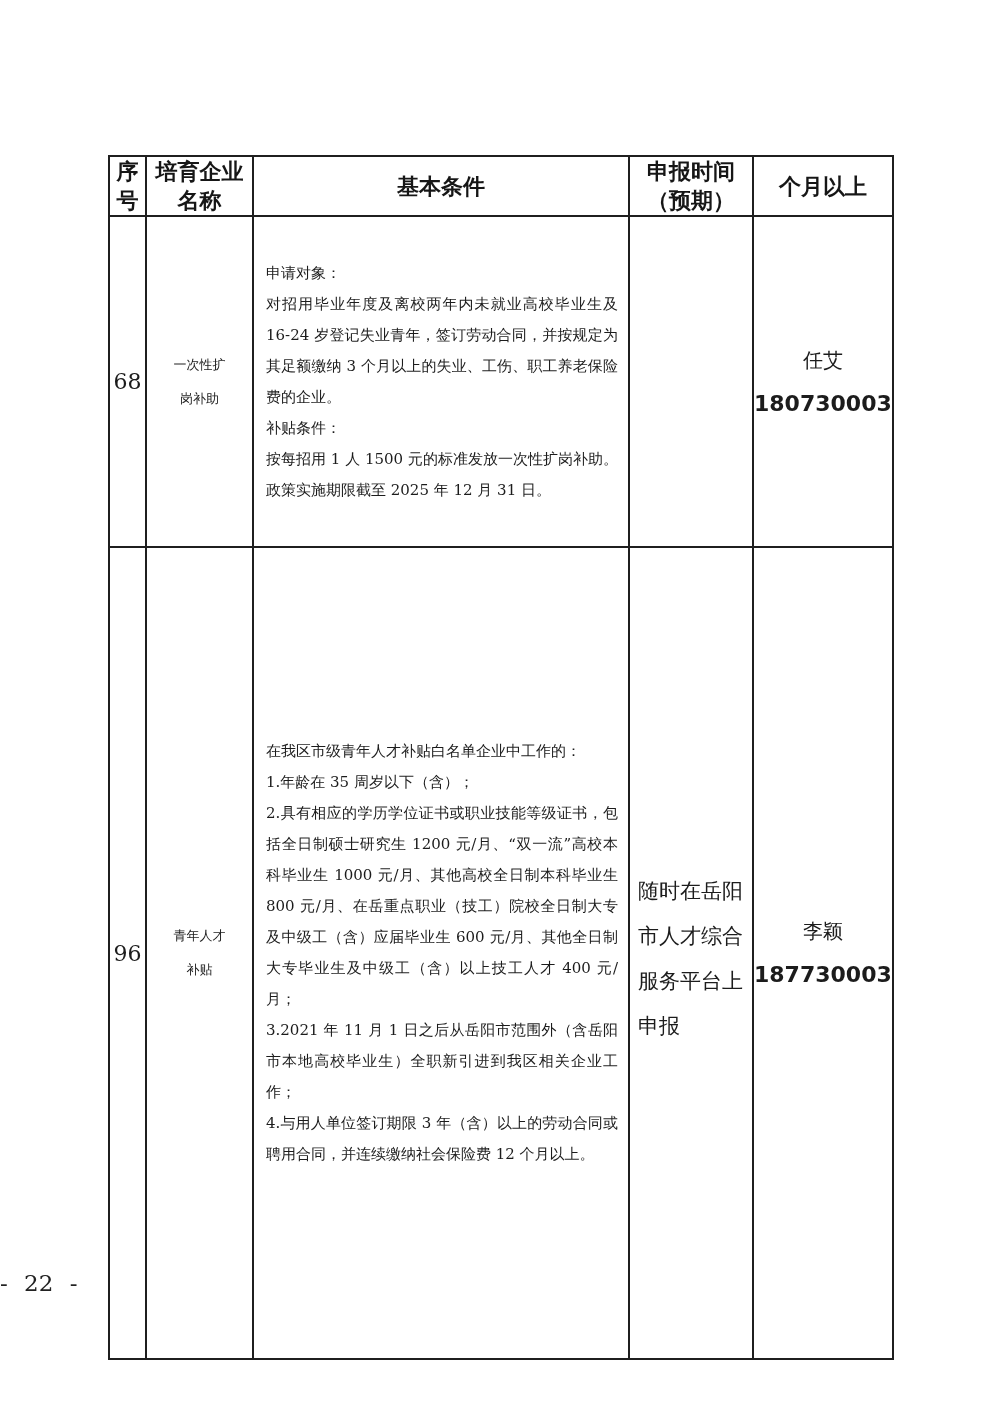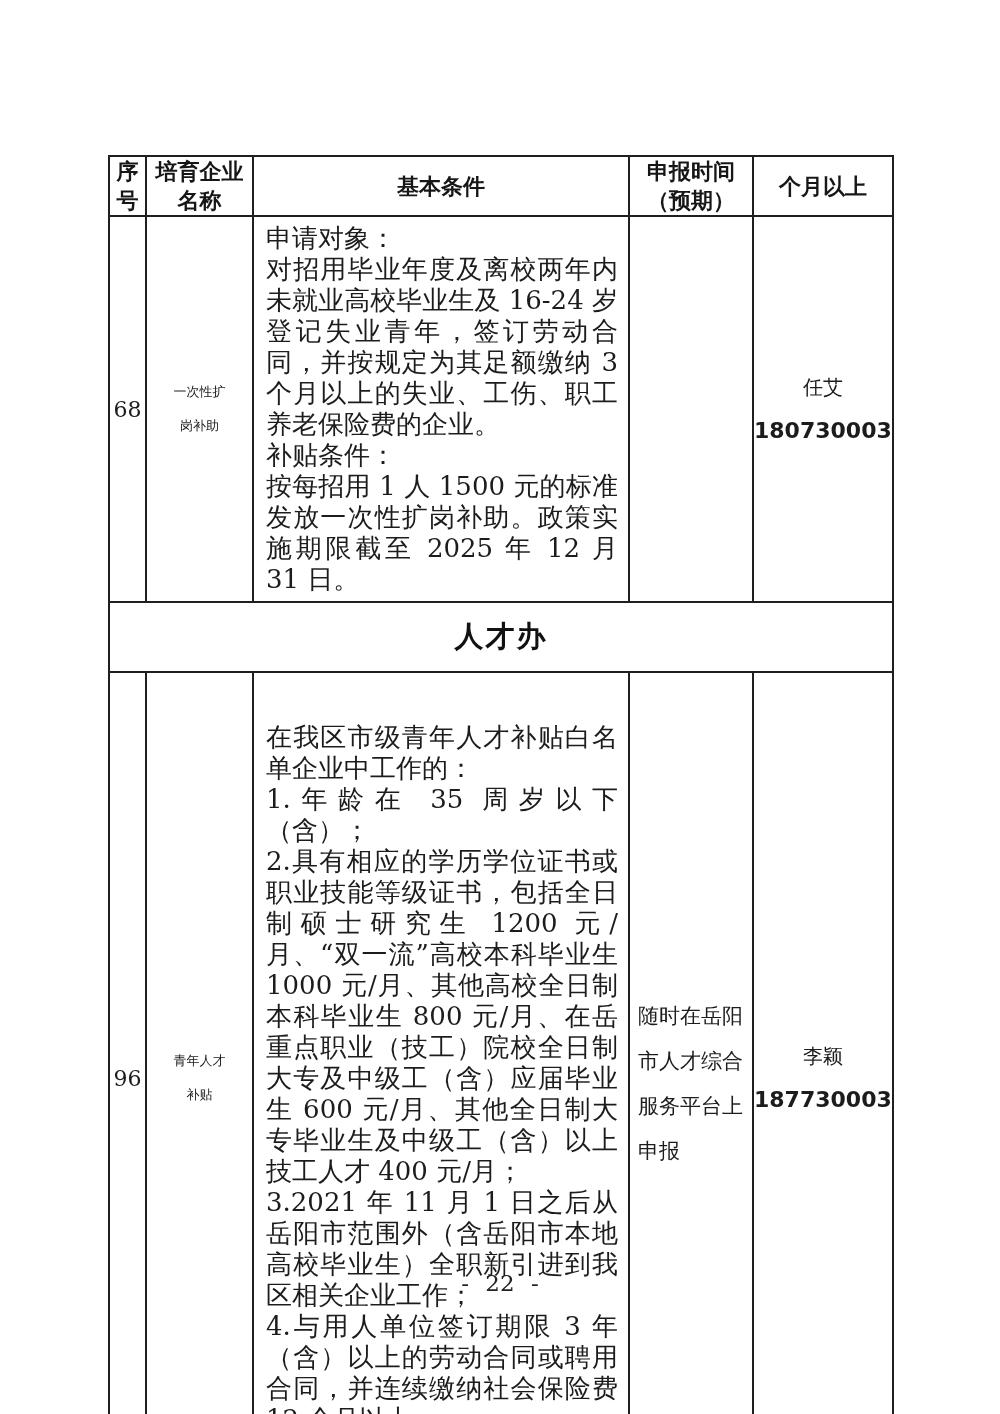--- a/index.html
+++ b/index.html
@@ -42,21 +42,21 @@
   .cell-seq {
     text-align: center;
     font-size: 22px;
   }
   .cell-name {
     text-align: center;
     font-size: 13px;
     line-height: 34px;
   }
   .cell-cond {
-    font-size: 26px;
+    font-size: 15px;
     line-height: 31px;
     text-align: justify;
     padding: 6px 10px 6px 12px;
   }
   .cell-time {
     font-size: 21px;
     line-height: 45px;
     text-align: left;
     padding: 12px 4px 0 8px;
   }
@@ -79,21 +79,20 @@
     font-family: "DejaVu Sans", "Liberation Sans", sans-serif;
     font-weight: bold;
     font-size: 29px;
     letter-spacing: 2px;
     color: #111111;
   }
   .page-number {
     position: absolute;
     left: 0; top: 1270px;
     width: 1000px;
-    text-align: center;
     font-size: 23px;
     word-spacing: 9px;
     color: #222222;
   }
 </style>
 </head>
 <body>
 
 <div class="page">
 
@@ -125,23 +124,20 @@
         <td class="cell-cond pre">申请对象：
 对招用毕业年度及离校两年内未就业高校毕业生及 16-24 岁登记失业青年，签订劳动合同，并按规定为其足额缴纳 3 个月以上的失业、工伤、职工养老保险费的企业。
 补贴条件：
 按每招用 1 人 1500 元的标准发放一次性扩岗补助。政策实施期限截至 2025 年 12 月 31 日。</td>
         <td class="cell-time pre"></td>
         <td class="cell-contact">
           <div class="contact-name">任艾</div>
           <div class="phone">18073000323</div>
         </td>
       </tr>
-      <tr class="section-row">
-        <td colspan="5">人才办</td>
-      </tr>
       <tr class="row-69">
         <td class="cell-seq">96</td>
         <td class="cell-name pre">青年人才
 补贴</td>
         <td class="cell-cond pre">在我区市级青年人才补贴白名单企业中工作的：
 1.年龄在 35 周岁以下（含）；
 2.具有相应的学历学位证书或职业技能等级证书，包括全日制硕士研究生 1200 元/月、“双一流”高校本科毕业生 1000 元/月、其他高校全日制本科毕业生 800 元/月、在岳重点职业（技工）院校全日制大专及中级工（含）应届毕业生 600 元/月、其他全日制大专毕业生及中级工（含）以上技工人才 400 元/月；
 3.2021 年 11 月 1 日之后从岳阳市范围外（含岳阳市本地高校毕业生）全职新引进到我区相关企业工作；
 4.与用人单位签订期限 3 年（含）以上的劳动合同或聘用合同，并连续缴纳社会保险费 12 个月以上。</td>
         <td class="cell-time pre">随时在岳阳市人才综合服务平台上申报</td>

